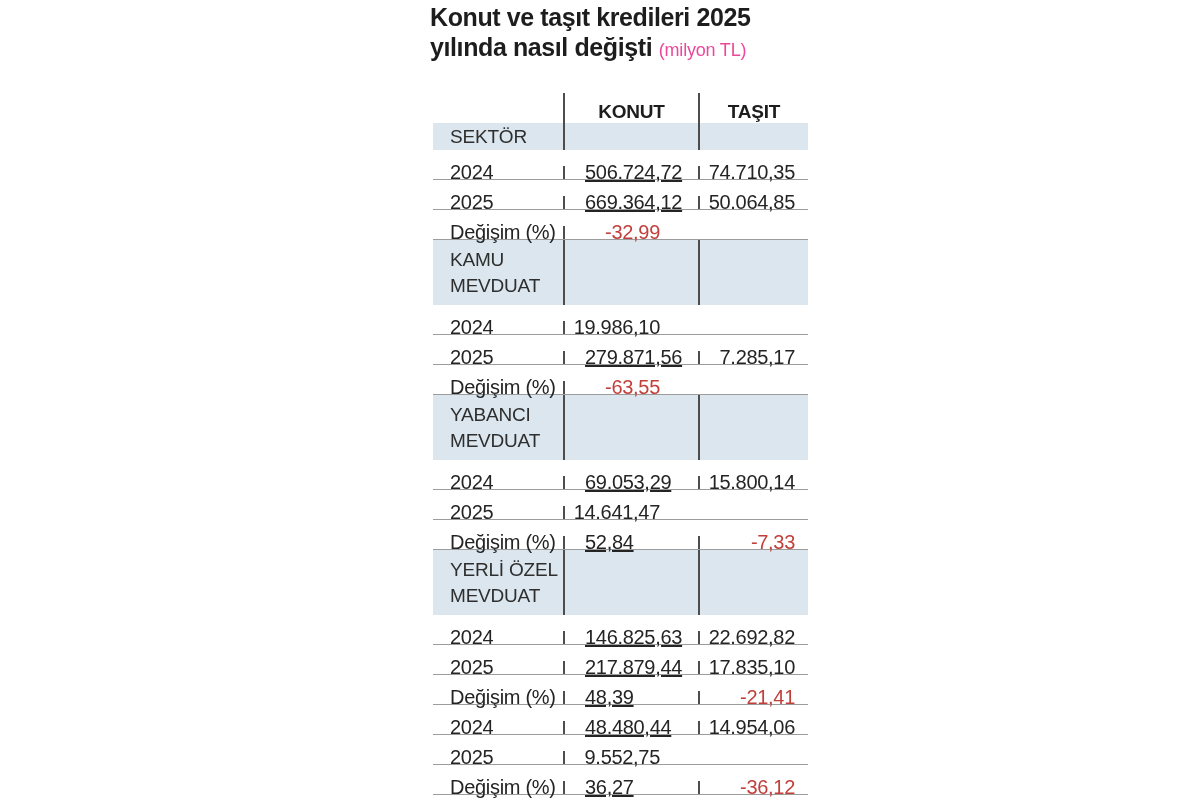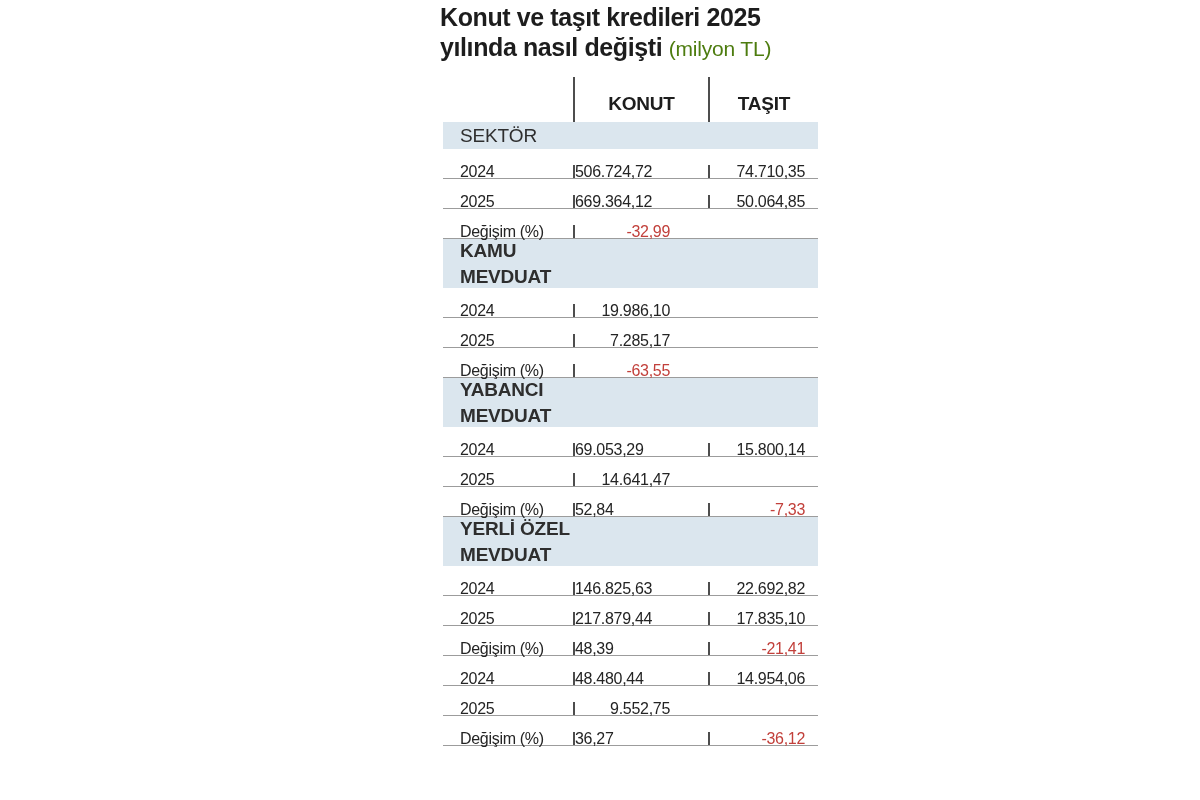--- a/index.html
+++ b/index.html
@@ -10,61 +10,61 @@
     --hline:#9c9c9c;
   }
   *{margin:0;padding:0;box-sizing:border-box;}
   html,body{width:1200px;height:800px;}
   body{
     background:#ffffff;
     font-family:"Liberation Sans", sans-serif;
     position:relative;
     overflow:hidden;
   }
-  .graphic{position:absolute;left:440px;top:0;width:380px;}
+  .graphic{position:absolute;left:430px;top:0;width:380px;}
   .title{
     color:#1d1d1d;
     font-weight:bold;
     font-size:25px;
     line-height:30px;
     letter-spacing:-0.4px;
     margin-top:2px;
   }
   .unit-note{
     font-weight:normal;
-    font-size:21px;
-    color:#4d7c0f;
+    font-size:18px;
+    color:#ec4899;
     letter-spacing:-0.2px;
   }
   .table{margin-left:3px;margin-top:13px;width:375px;}
   .row{display:flex;}
   .cell{box-sizing:border-box;}
   .c1{width:130px;}
   .c2{width:135px;border-left:2px solid var(--vline);}
   .c3{width:110px;border-left:2px solid var(--vline);}
-  .header-row{height:45px;}
+  .header-row{height:45px;align-items:flex-end;}
   .header-row .c2,.header-row .c3{
     display:flex;align-items:center;justify-content:center;
     font-weight:bold;font-size:19px;color:#1d1d1d;
     padding-top:8px;letter-spacing:-0.2px;
   }
-  .band{background:var(--band-bg);height:27px;flex-direction:column;}
-  .band.tall{height:49px;font-weight:bold;}
+  .band{background:var(--band-bg);height:27px;}
+  .band.tall{height:65px;}
   .band-label{
     display:flex;flex-direction:column;justify-content:center;
     padding-left:17px;font-size:19px;color:#2e2e2e;
     line-height:26px;letter-spacing:-0.2px;height:100%;
   }
   .row.data{height:30px;border-bottom:1px solid var(--hline);}
   .row.data .cell{
     display:flex;align-items:center;
-    font-size:16px;color:var(--text);letter-spacing:-0.3px;margin-top:16px;
+    font-size:20px;color:var(--text);letter-spacing:-0.3px;margin-top:16px;
   }
   .row.data .label{padding-left:17px;}
-  .row.data .c2.val{}
+  .row.data .c2.val{padding-left:20px;text-decoration:underline;}
   .row.data .c3.val{justify-content:flex-end;padding-right:13px;}
   .row.data .neg{color:var(--neg);}
 </style>
 </head>
 <body>
 
 <div class="graphic">
   <div class="title">
     <div>Konut ve taşıt kredileri 2025</div>
     <div>
@@ -108,20 +108,21 @@
           </div>
           <div class="cell c2"></div>
           <div class="cell c3"></div>
         </div>
         <div class="row data">
           <div class="cell c1 label">2024</div>
           <div class="cell c3 val">19.986,10</div>
         </div>
         <div class="row data">
           <div class="cell c1 label">2025</div>
+          <div class="cell c2 val">279.871,56</div>
           <div class="cell c3 val">7.285,17</div>
         </div>
         <div class="row data">
           <div class="cell c1 label">Değişim (%)</div>
           <div class="cell c3 val neg">-63,55</div>
         </div>
         <div class="row band tall">
           <div class="cell c1 band-label">
             <div class="band-line">YABANCI</div>
             <div class="band-line">MEVDUAT</div>

